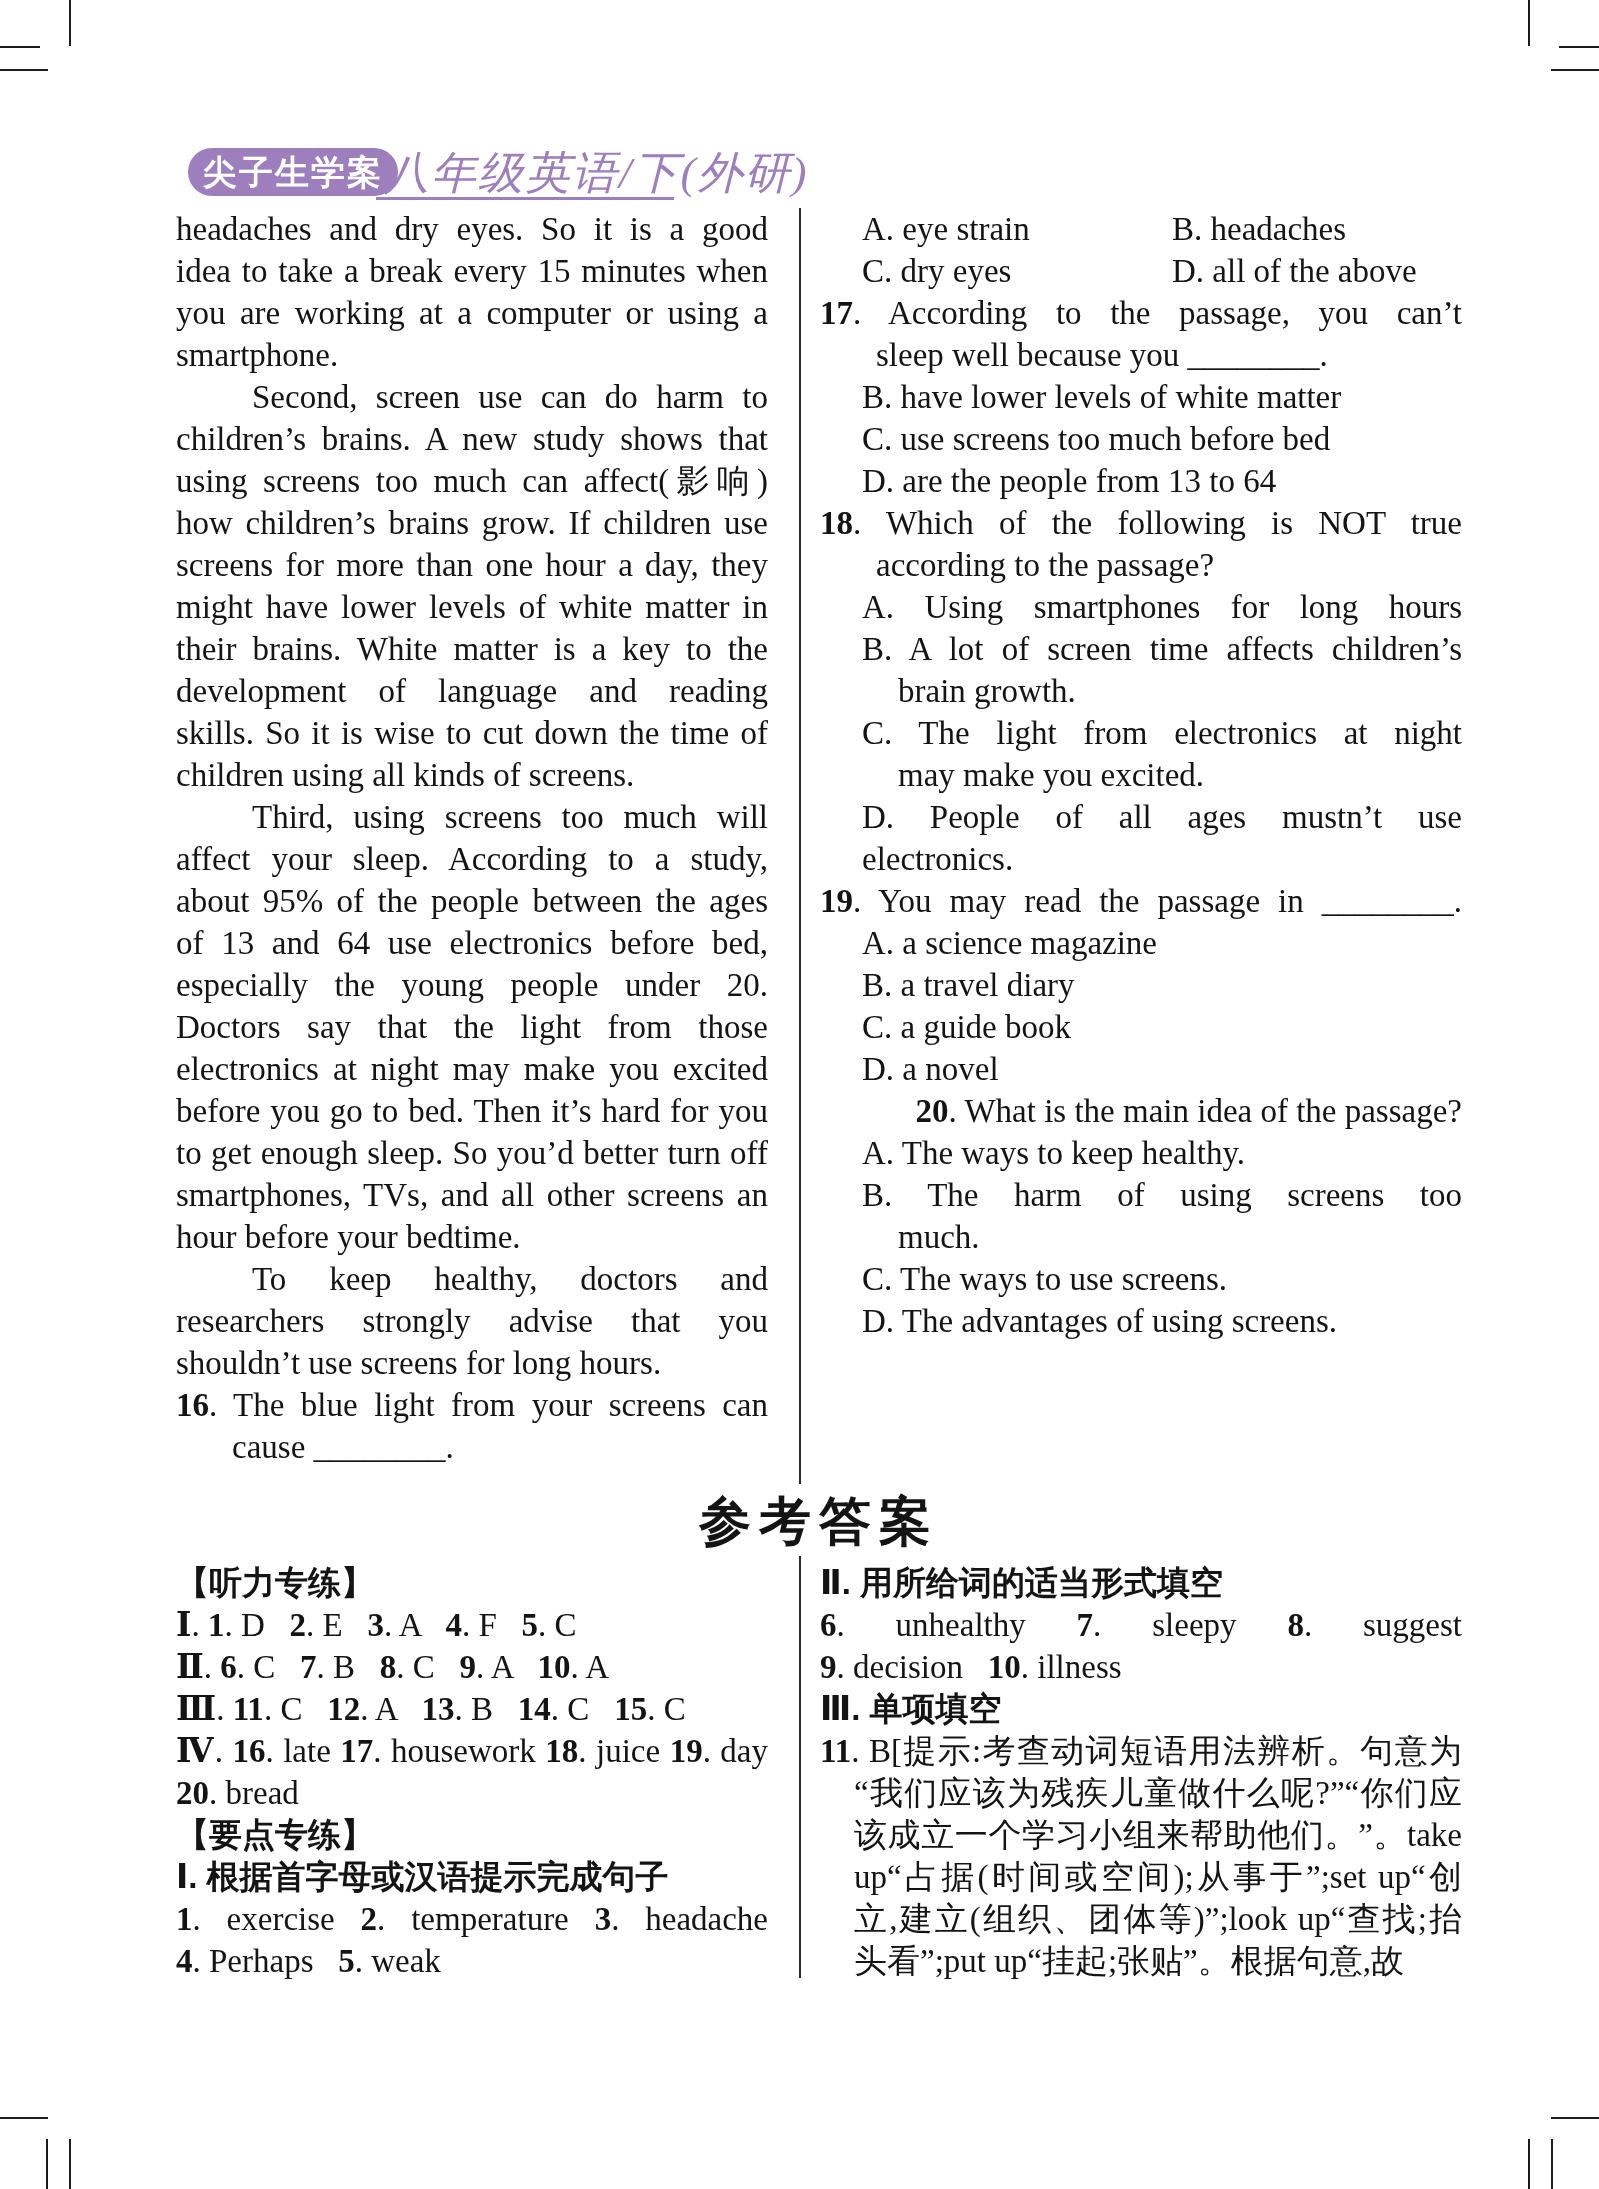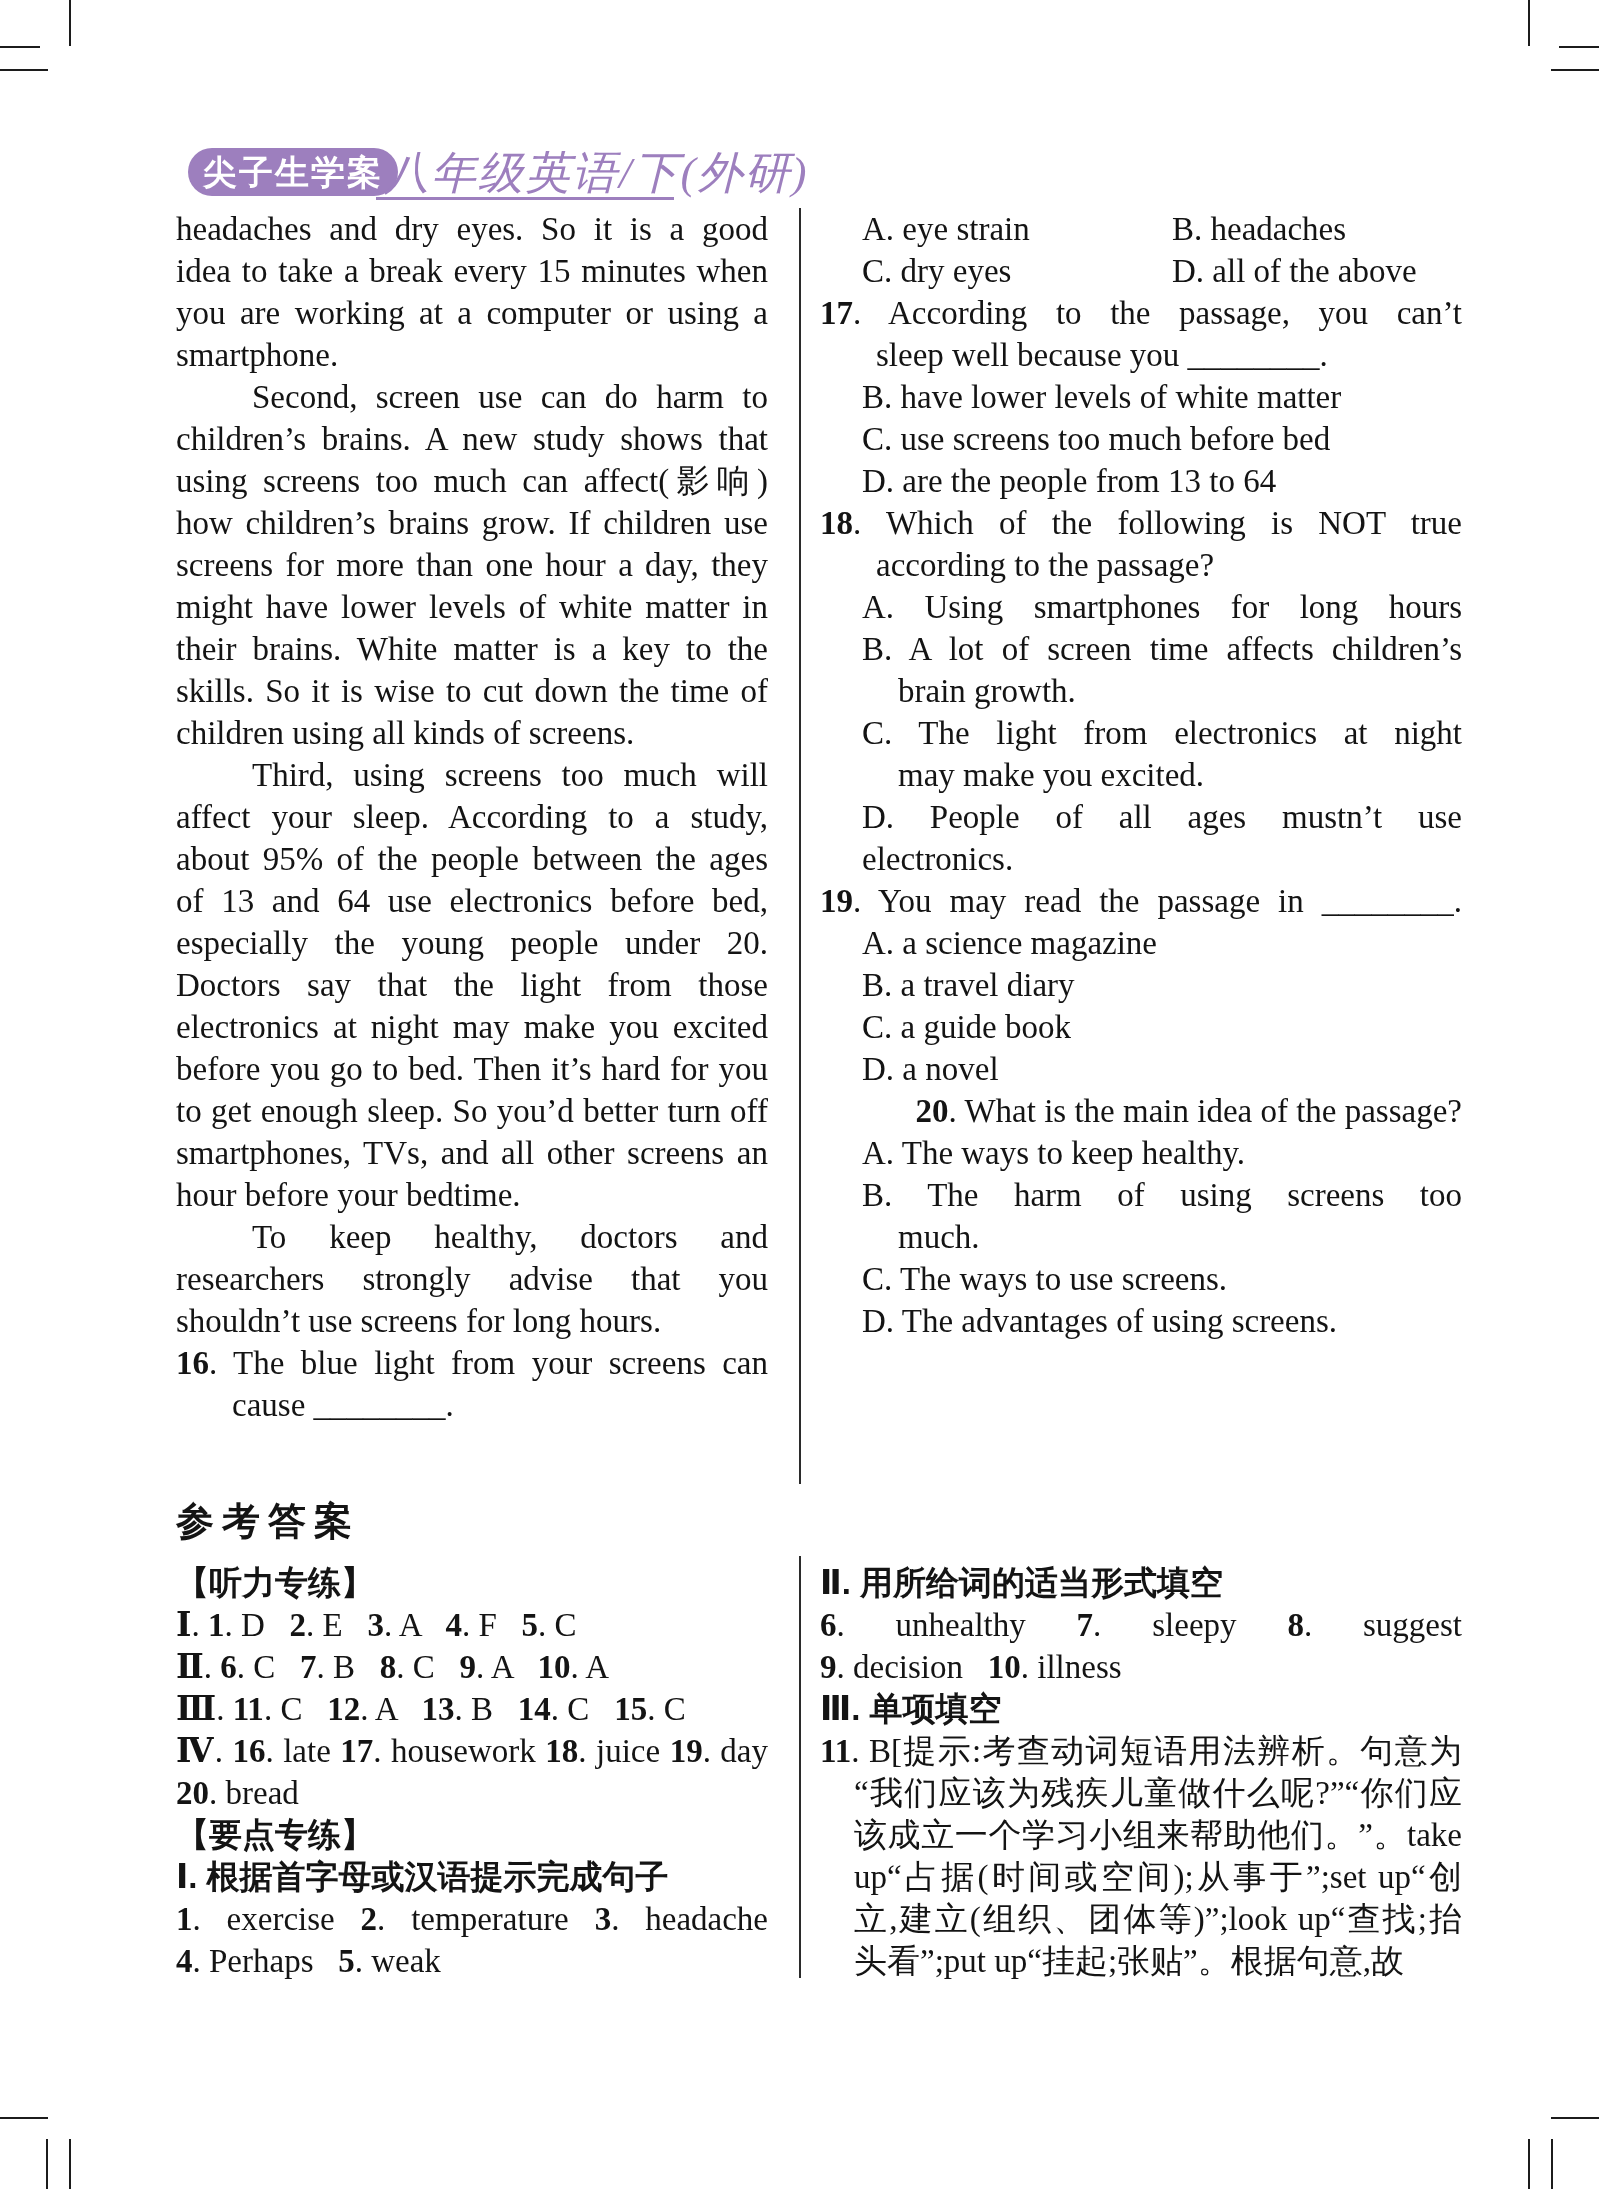--- a/index.html
+++ b/index.html
@@ -52,23 +52,23 @@
   .opt2  { padding-left:78px; }
   .cont  { padding-left:34px; }
   .pair span:first-child { display:inline-block; width:310px; }
   .hdr {
     font-family:"Liberation Sans","DejaVu Sans",sans-serif;
     font-weight:bold; font-size:33px;
   }
   
   .answers-title {
     position:absolute; left:176px; top:1490px; width:1286px; height:62px;
-    margin:0; 
+    margin:0; text-align:center;
     font-family:"Liberation Sans","DejaVu Sans",sans-serif;
-    font-weight:bold; font-size:38px; line-height:62px; letter-spacing:8px;
+    font-weight:bold; font-size:52px; line-height:62px; letter-spacing:8px;
     color:var(--ink,#141414);
   }
 </style>
 </head>
 <body>
 
 <div class="page" style="--accent: #9d7fbe; --ink: #141414; --rule: #2b2b2b;">
 
   <div class="crop" style="left:69px;top:0;width:2px;height:46px;"></div>
   <div class="crop" style="left:0;top:46px;width:40px;height:2px;"></div>
@@ -95,20 +95,21 @@
       <div class="ln just"><span>idea to take a break every 15 minutes when</span></div>
       <div class="ln just"><span>you are working at a computer or using a</span></div>
       <div class="ln"><span>smartphone.</span></div>
       <div class="ln pfirst just"><span>Second, screen use can do harm to</span></div>
       <div class="ln just"><span>children’s brains. A new study shows that</span></div>
       <div class="ln just"><span>using screens too much can affect(影响)</span></div>
       <div class="ln just"><span>how children’s brains grow. If children use</span></div>
       <div class="ln just"><span>screens for more than one hour a day, they</span></div>
       <div class="ln just"><span>might have lower levels of white matter in</span></div>
       <div class="ln just"><span>their brains. White matter is a key to the</span></div>
+      <div class="ln just"><span>development of language and reading</span></div>
       <div class="ln just"><span>skills. So it is wise to cut down the time of</span></div>
       <div class="ln"><span>children using all kinds of screens.</span></div>
       <div class="ln pfirst just"><span>Third, using screens too much will</span></div>
       <div class="ln just"><span>affect your sleep. According to a study,</span></div>
       <div class="ln just"><span>about 95% of the people between the ages</span></div>
       <div class="ln just"><span>of 13 and 64 use electronics before bed,</span></div>
       <div class="ln just"><span>especially the young people under 20.</span></div>
       <div class="ln just"><span>Doctors say that the light from those</span></div>
       <div class="ln just"><span>electronics at night may make you excited</span></div>
       <div class="ln just"><span>before you go to bed. Then it’s hard for you</span></div>

